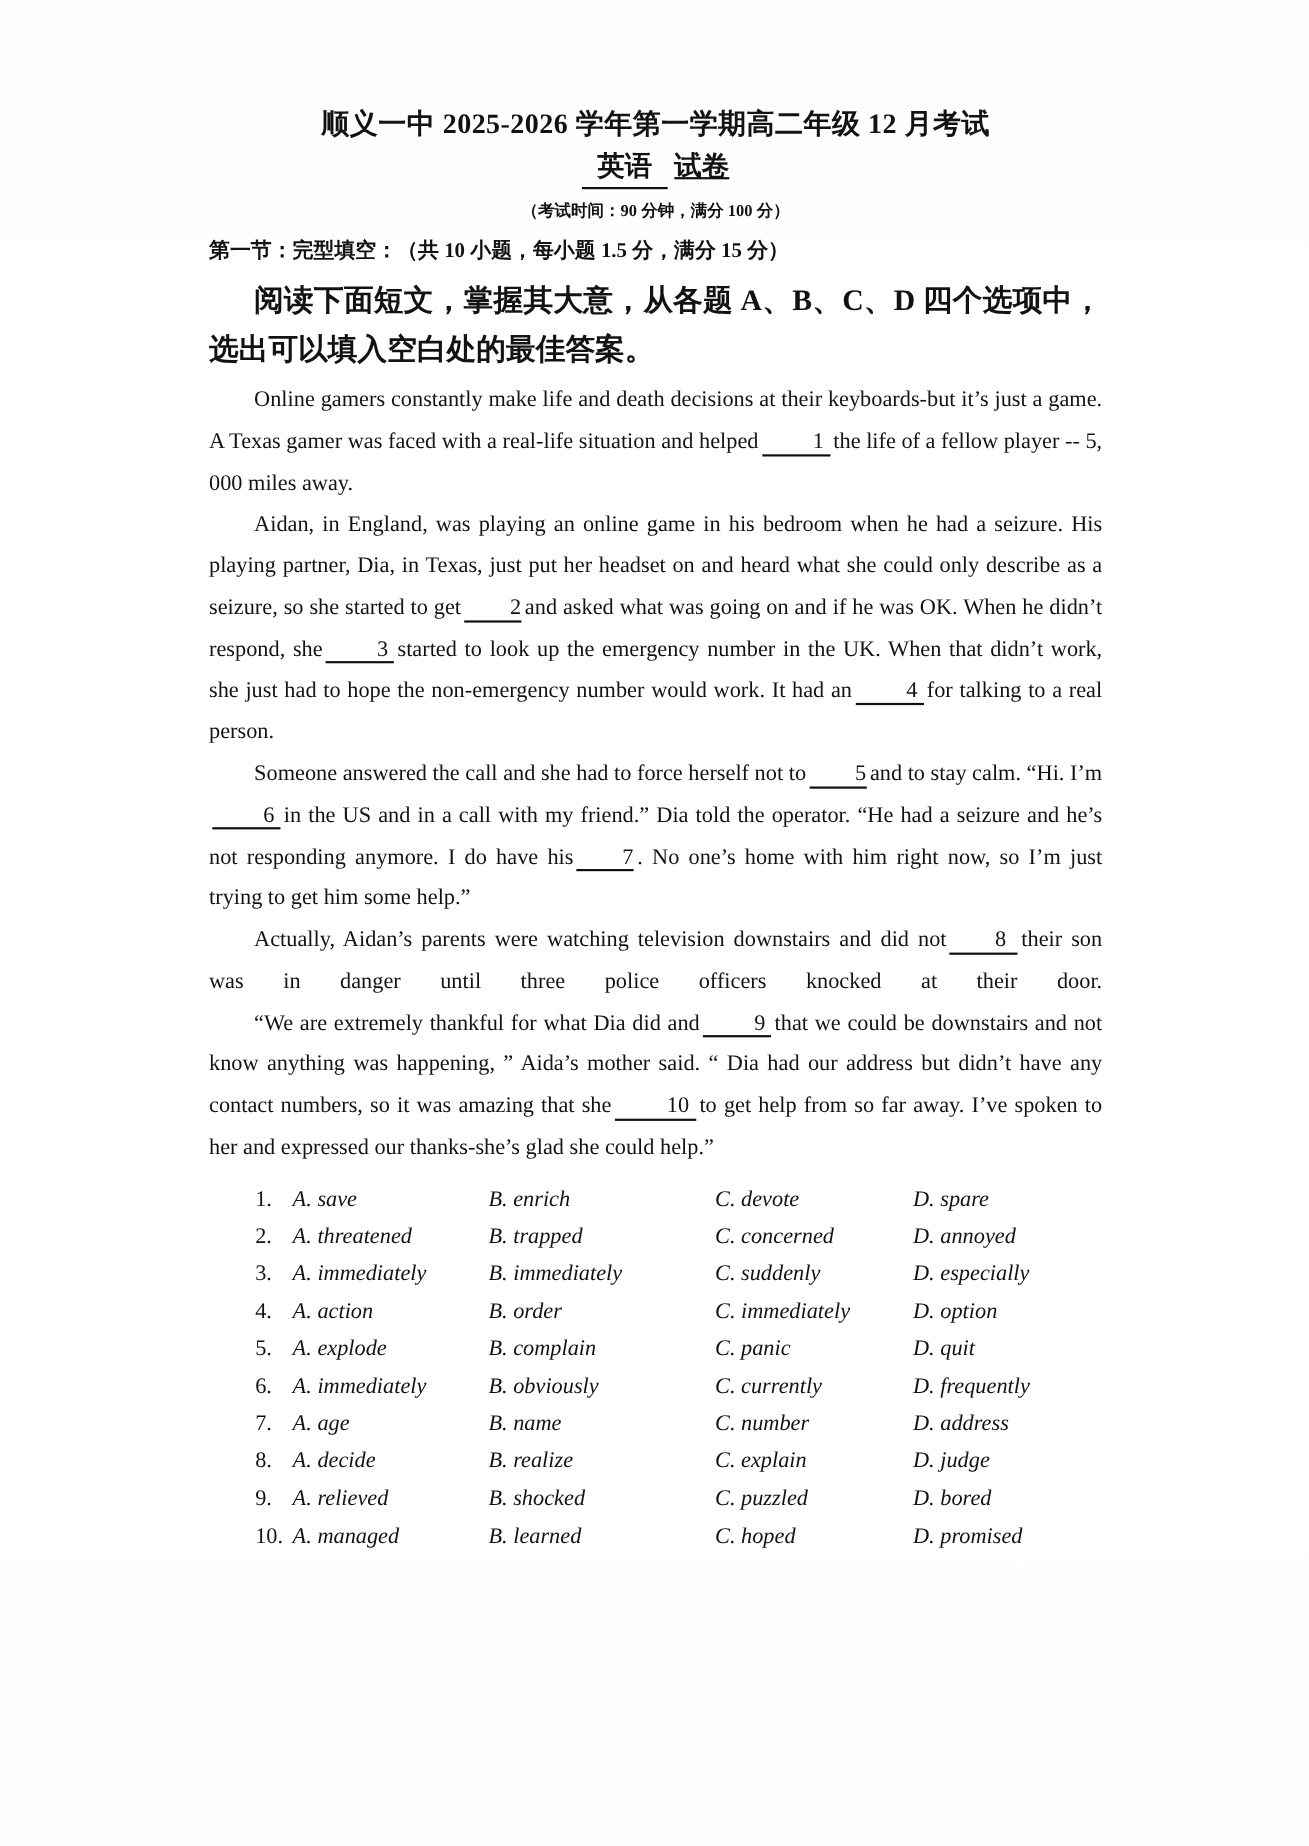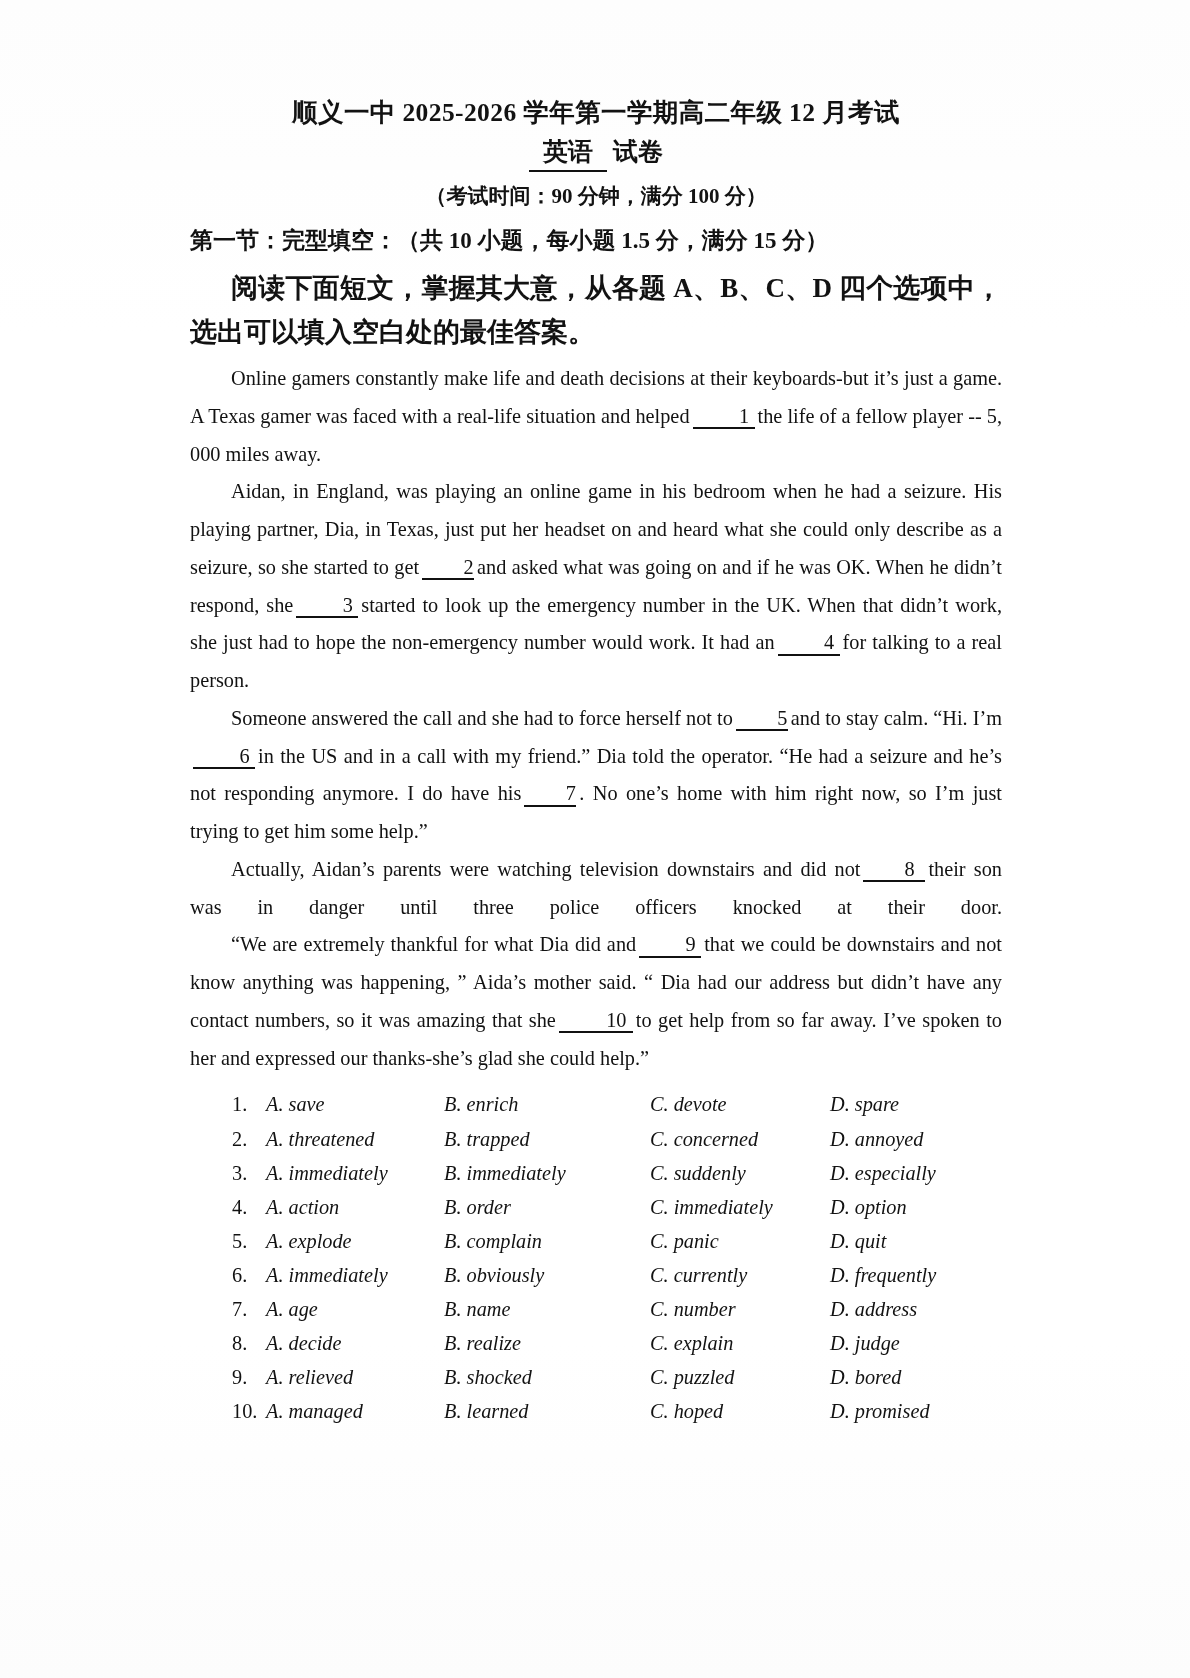--- a/index.html
+++ b/index.html
@@ -41,39 +41,40 @@
     line-height: 1.35;
     margin: 0 0 4px 0;
     white-space: nowrap;
   }
   .title-sub {
     text-align: center;
     font-weight: bold;
     font-size: 25px;
     line-height: 1.4;
     margin: 0 0 10px 0;
+    text-decoration: underline;
   }
   .title-sub .subject {
     border-bottom: 2px solid #111;
     padding: 0 14px 1px 14px;
     display: inline-block;
   }
   .title-sub .paper-word {
     margin-left: 6px;
   }
   .exam-info {
     text-align: center;
     font-weight: bold;
-    font-size: 21px;
+    font-size: 15px;
     margin: 0 0 14px 0;
   }
 
   
   .section-line {
-    font-size: 23px;
+    font-size: 19px;
     font-weight: bold;
     margin: 0 0 9px 0;
     line-height: 1.45;
   }
   .directions {
     font-size: 27px;
     font-weight: bold;
     line-height: 1.62;
     margin: 0 0 6px 0;
     text-indent: 41px;

